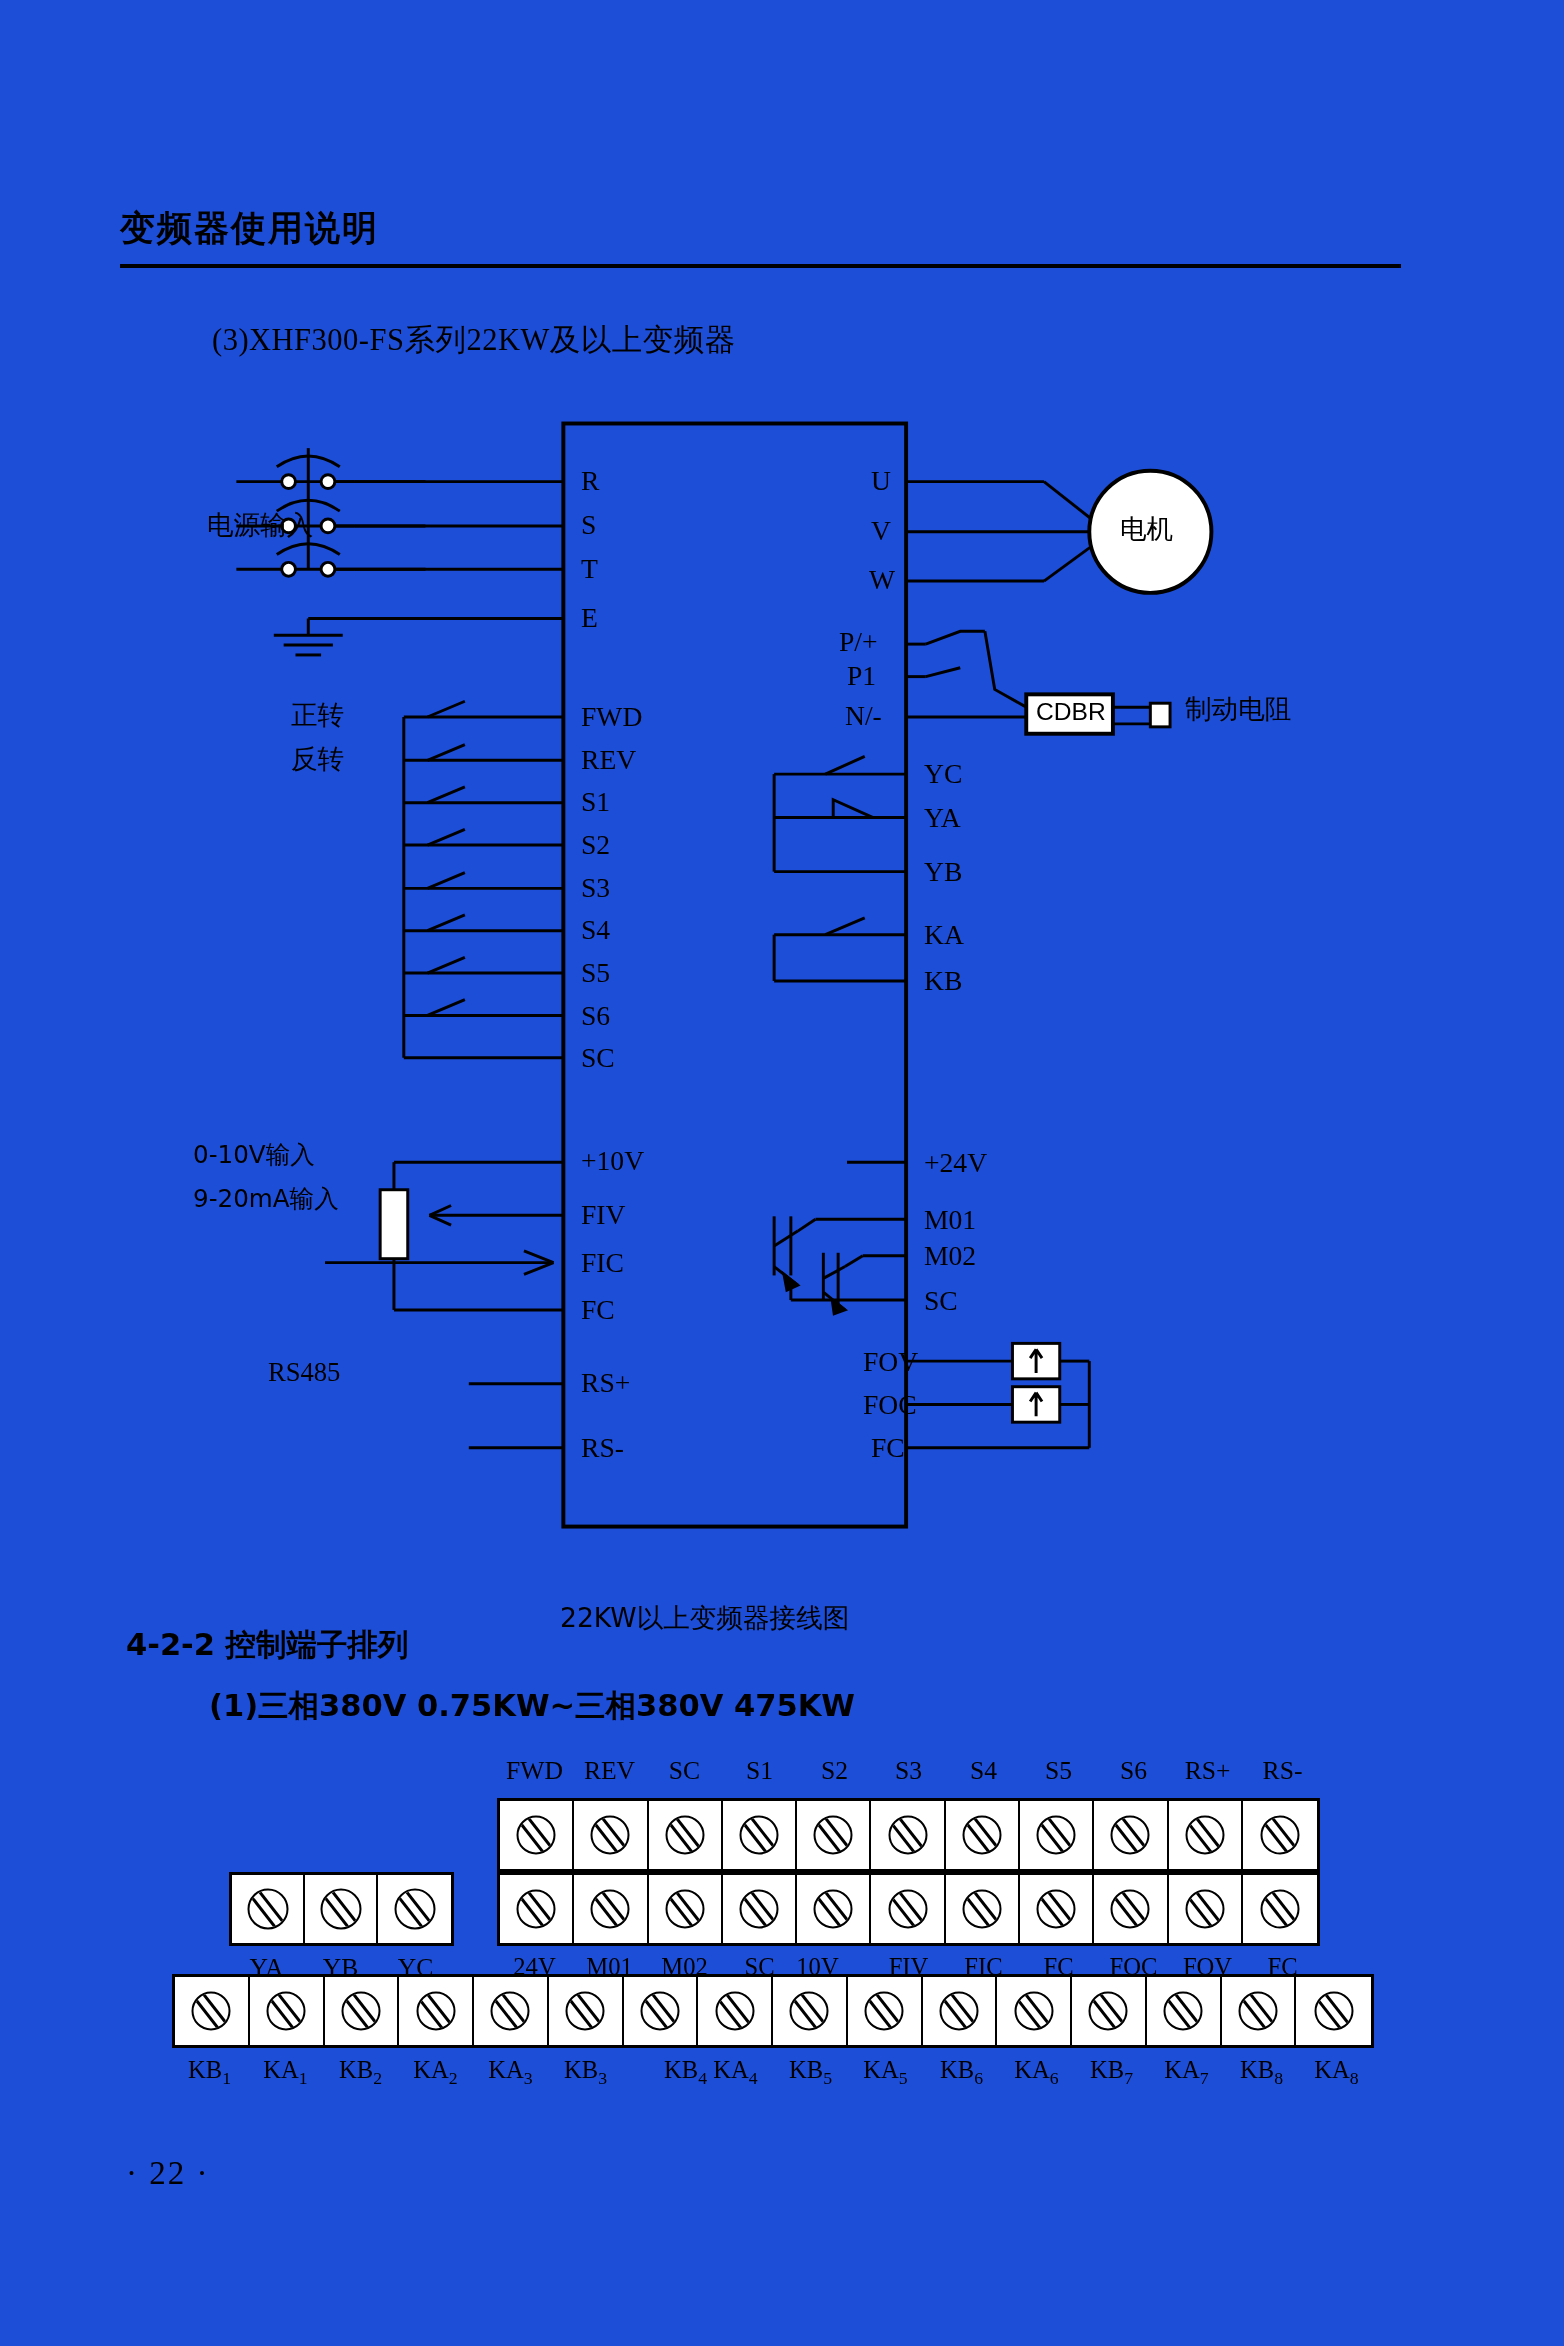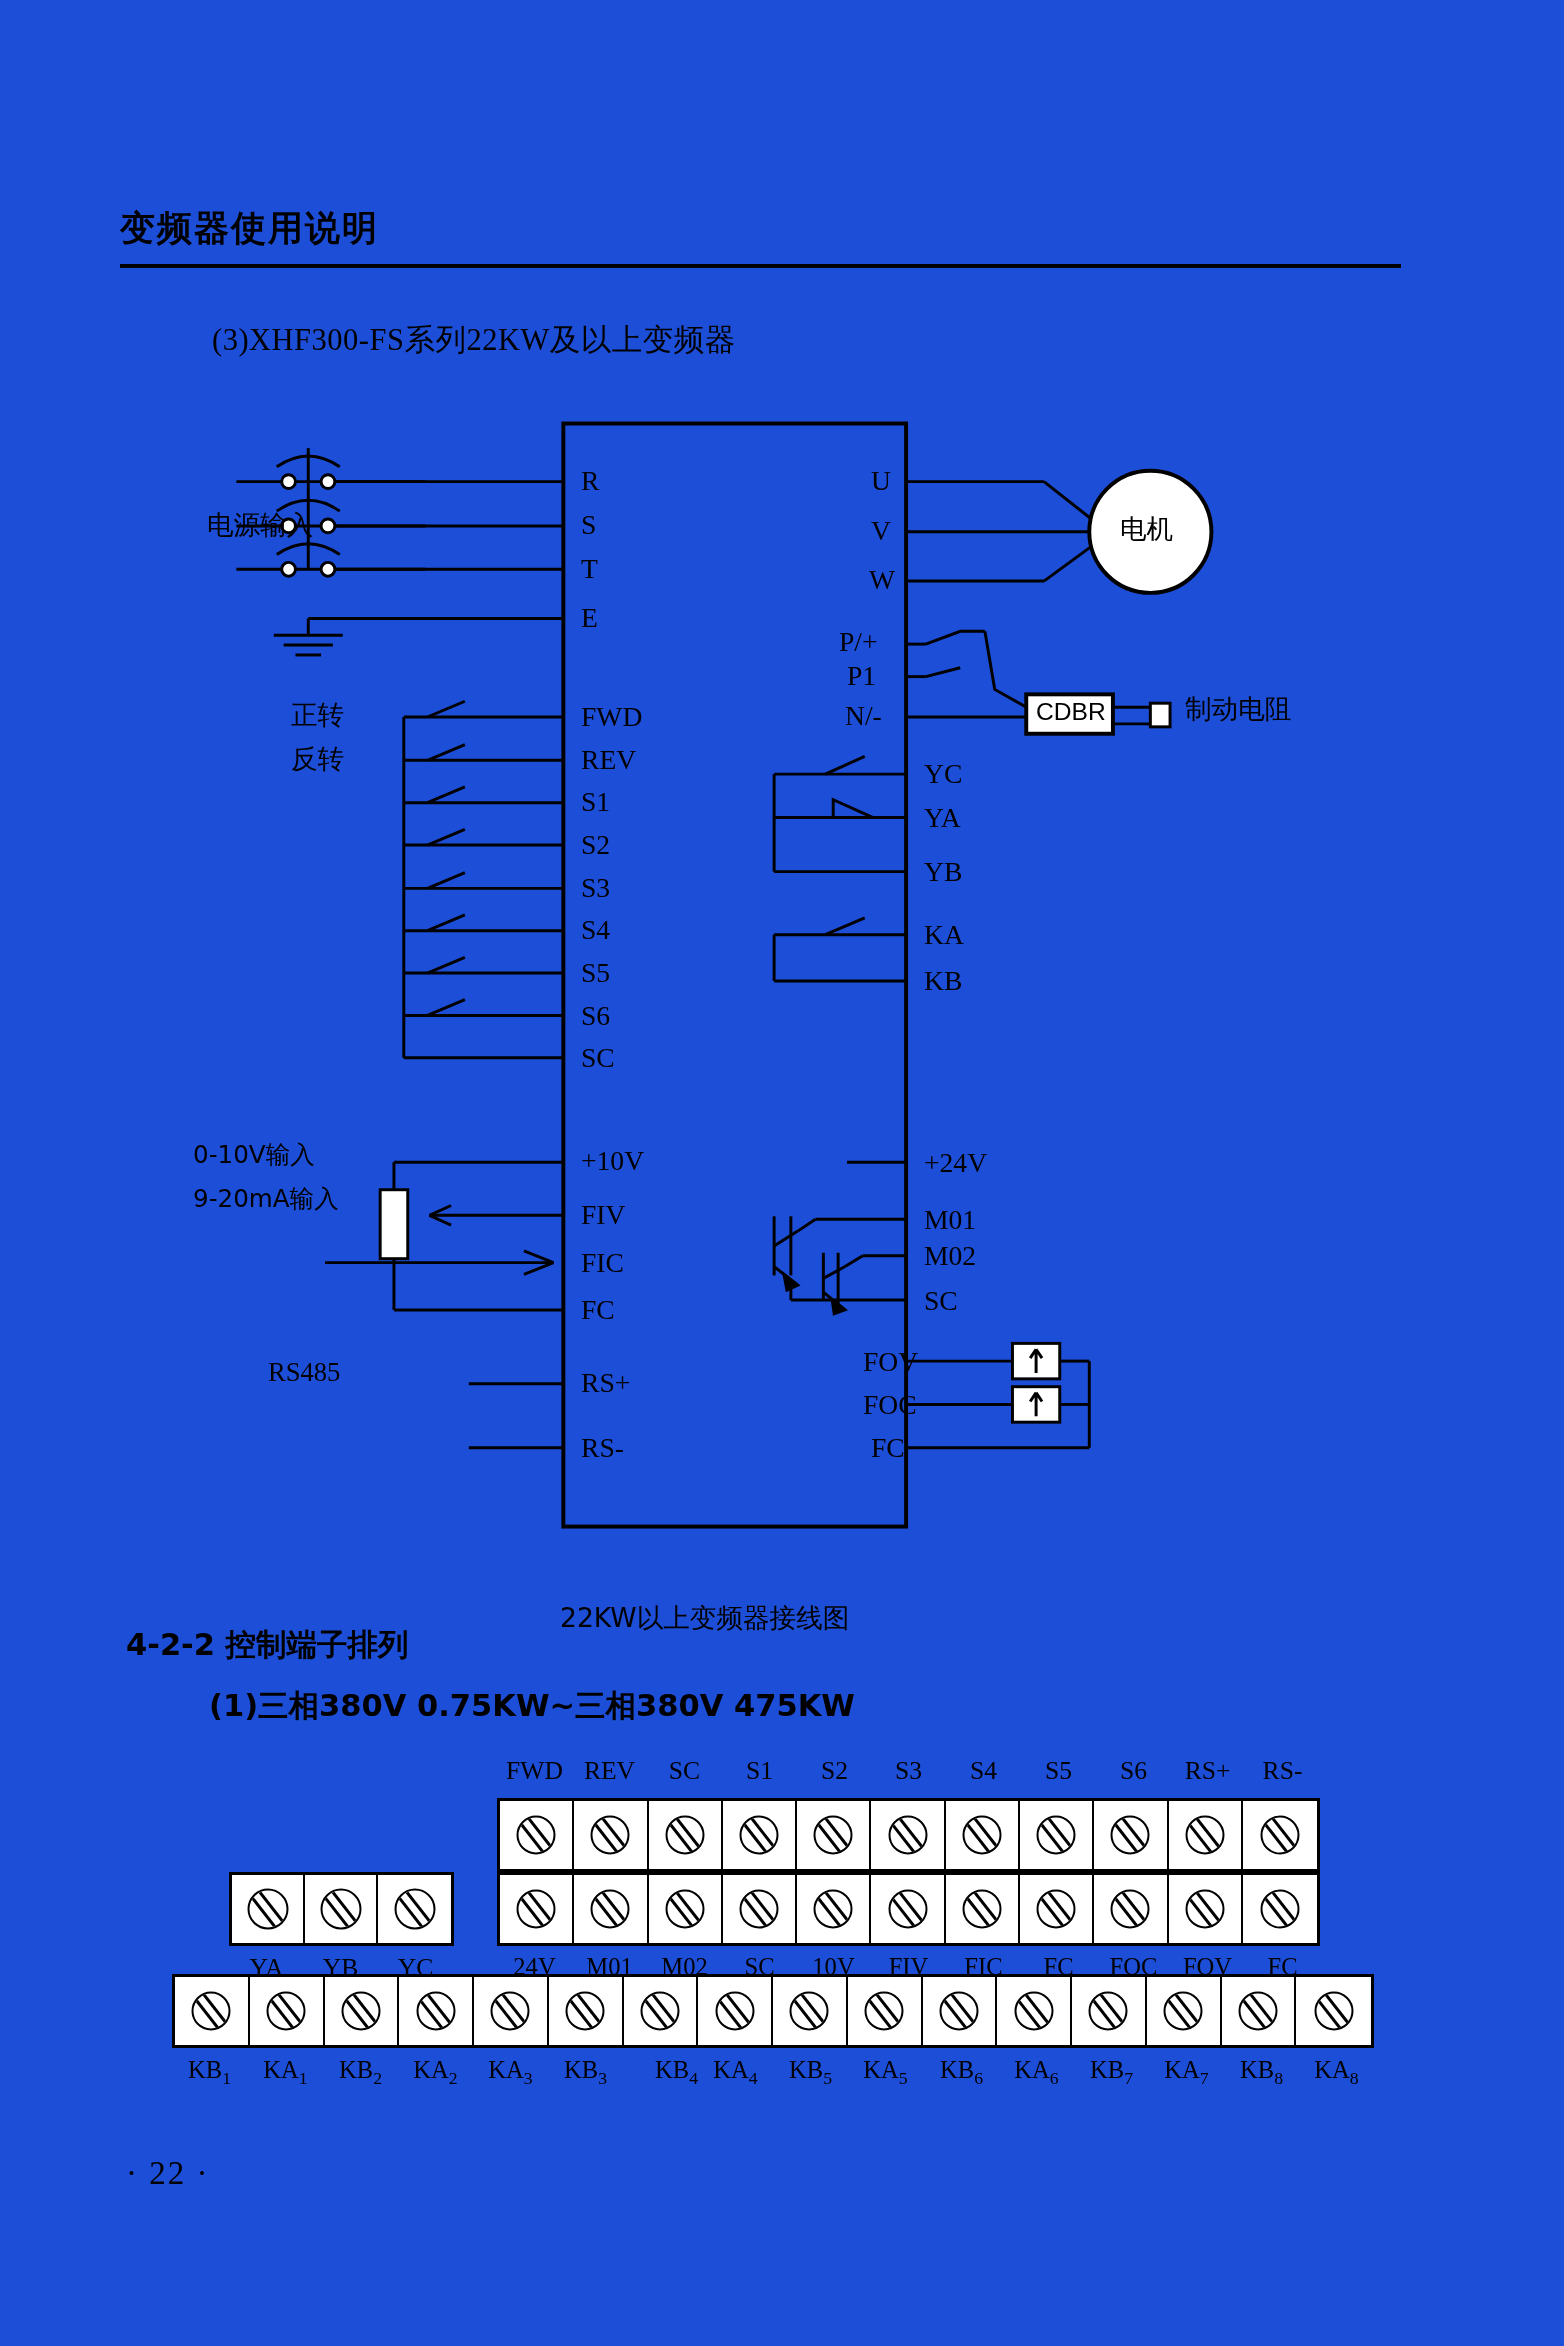--- a/index.html
+++ b/index.html
@@ -353,21 +353,21 @@
       </div>
       <div class="cell" style="width: 75px;">
         <div class="screw" style="width: 39px; height: 39px;"></div>
       </div>
     </div>
   <div id="tb-row2-labels">
       <div class="tbl" style="left: 497px; width: 75px; top: 1953px; font-size: 24.6px;">24V</div>
       <div class="tbl" style="left: 572px; width: 75px; top: 1953px; font-size: 24.6px;">M01</div>
       <div class="tbl" style="left: 647px; width: 75px; top: 1953px; font-size: 24.6px;">M02</div>
       <div class="tbl" style="left: 722px; width: 75px; top: 1953px; font-size: 24.6px;">SC</div>
-      <div class="tbl" style="left: 796px; width: 75px; top: 1953px; font-size: 24.6px;">10V</div>
+      <div class="tbl" style="left: 780px; width: 75px; top: 1953px; font-size: 24.6px;">10V</div>
       <div class="tbl" style="left: 871px; width: 75px; top: 1953px; font-size: 24.6px;">FIV</div>
       <div class="tbl" style="left: 946px; width: 75px; top: 1953px; font-size: 24.6px;">FIC</div>
       <div class="tbl" style="left: 1021px; width: 75px; top: 1953px; font-size: 24.6px;">FC</div>
       <div class="tbl" style="left: 1096px; width: 75px; top: 1953px; font-size: 24.6px;">FOC</div>
       <div class="tbl" style="left: 1170px; width: 75px; top: 1953px; font-size: 24.6px;">FOV</div>
       <div class="tbl" style="left: 1245px; width: 75px; top: 1953px; font-size: 24.6px;">FC</div>
     </div>
 
   <div class="tb" id="tb-relay" style="left:229px;top:1872px;width:225px;height:74px;">
       <div class="cell" style="width: 75px;">
@@ -436,21 +436,21 @@
         <div class="screw" style="width: 39px; height: 39px;"></div>
       </div>
     </div>
   <div id="tb-row3-labels">
       <div class="tbl" style="left: 172px; width: 75px; top: 2056px; font-size: 24.6px;">KB<sub>1</sub></div>
       <div class="tbl" style="left: 248px; width: 75px; top: 2056px; font-size: 24.6px;">KA<sub>1</sub></div>
       <div class="tbl" style="left: 323px; width: 75px; top: 2056px; font-size: 24.6px;">KB<sub>2</sub></div>
       <div class="tbl" style="left: 398px; width: 75px; top: 2056px; font-size: 24.6px;">KA<sub>2</sub></div>
       <div class="tbl" style="left: 473px; width: 75px; top: 2056px; font-size: 24.6px;">KA<sub>3</sub></div>
       <div class="tbl" style="left: 548px; width: 75px; top: 2056px; font-size: 24.6px;">KB<sub>3</sub></div>
-      <div class="tbl" style="left: 623px; width: 75px; top: 2056px; font-size: 24.6px; text-align: right;">KB<sub>4</sub></div>
+      <div class="tbl" style="left: 648px; width: 75px; top: 2056px; font-size: 24.6px;">KB<sub>4</sub></div>
       <div class="tbl" style="left: 698px; width: 75px; top: 2056px; font-size: 24.6px;">KA<sub>4</sub></div>
       <div class="tbl" style="left: 773px; width: 75px; top: 2056px; font-size: 24.6px;">KB<sub>5</sub></div>
       <div class="tbl" style="left: 848px; width: 75px; top: 2056px; font-size: 24.6px;">KA<sub>5</sub></div>
       <div class="tbl" style="left: 924px; width: 75px; top: 2056px; font-size: 24.6px;">KB<sub>6</sub></div>
       <div class="tbl" style="left: 999px; width: 75px; top: 2056px; font-size: 24.6px;">KA<sub>6</sub></div>
       <div class="tbl" style="left: 1074px; width: 75px; top: 2056px; font-size: 24.6px;">KB<sub>7</sub></div>
       <div class="tbl" style="left: 1149px; width: 75px; top: 2056px; font-size: 24.6px;">KA<sub>7</sub></div>
       <div class="tbl" style="left: 1224px; width: 75px; top: 2056px; font-size: 24.6px;">KB<sub>8</sub></div>
       <div class="tbl" style="left: 1299px; width: 75px; top: 2056px; font-size: 24.6px;">KA<sub>8</sub></div>
     </div>

